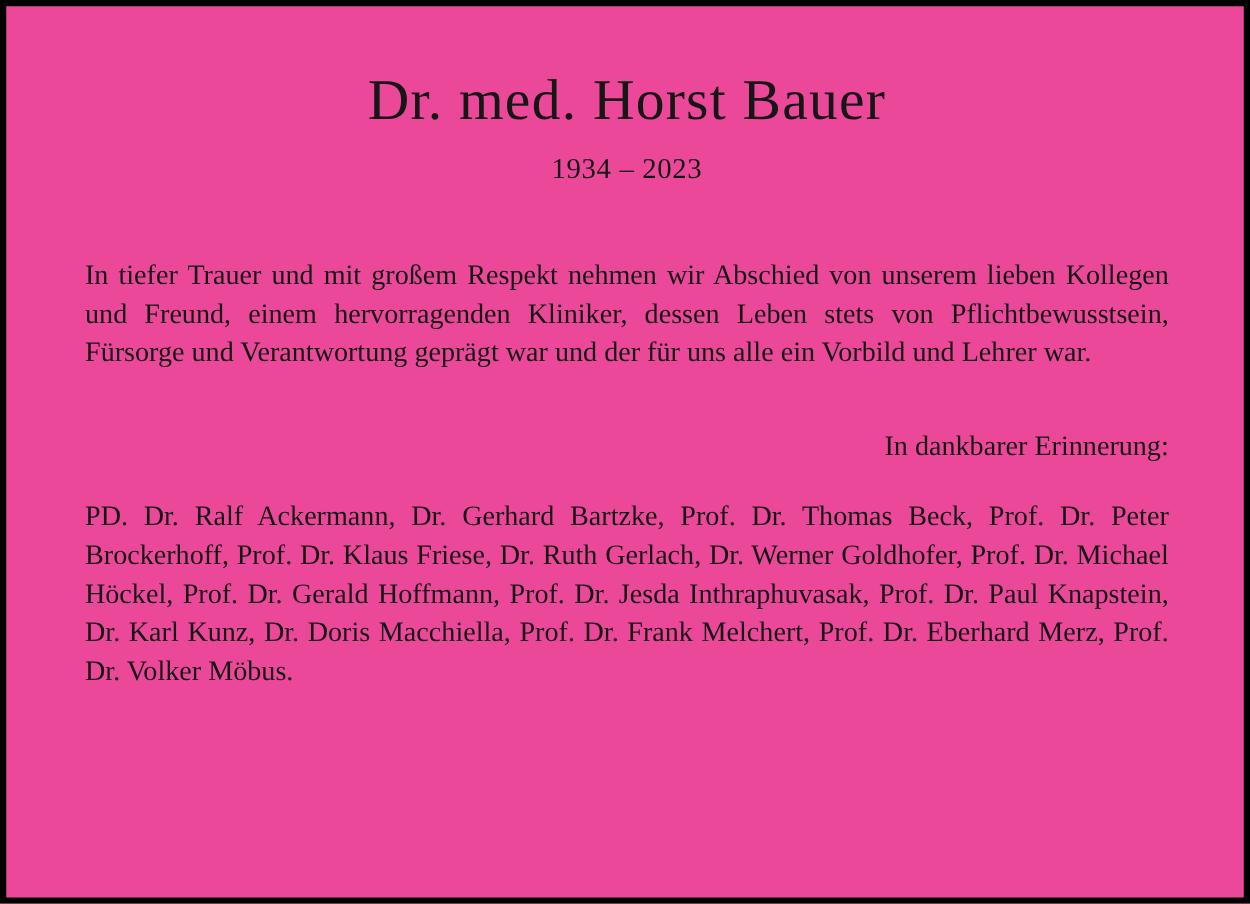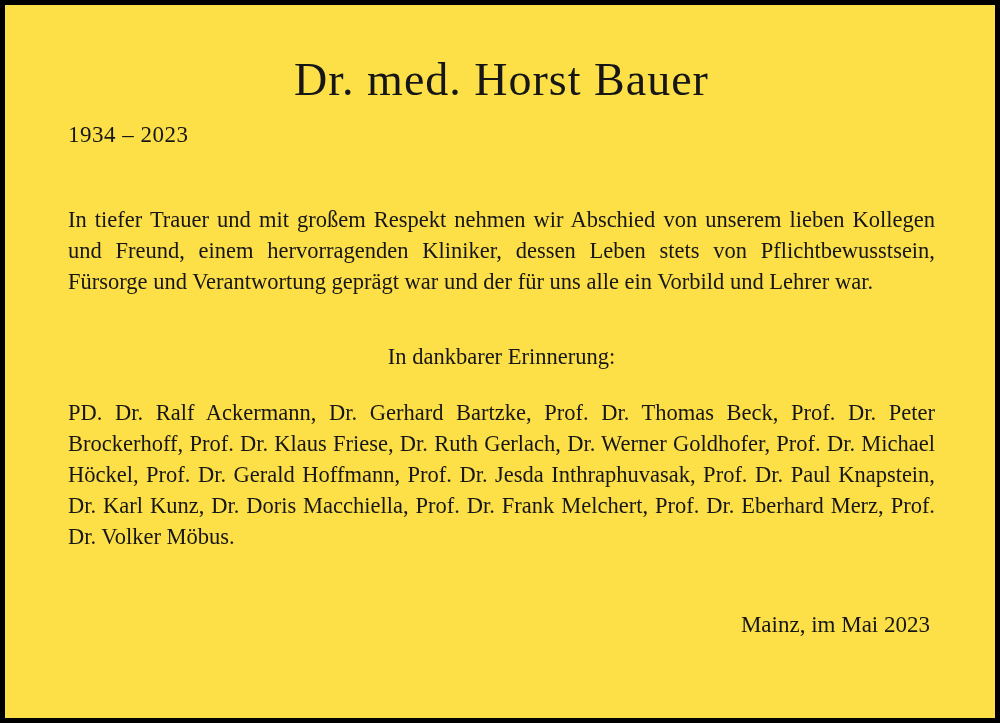--- a/index.html
+++ b/index.html
@@ -4,54 +4,55 @@
 <style>
   html, body {
     margin: 0;
     padding: 0;
     background: #ffffff;
   }
   .notice {
     box-sizing: border-box;
     width: 1000px;
     height: 723px;
-    background: #fde047;
+    background: #ec4899;
     border: 5px solid #000000;
     padding: 0 60px 0 63px;
     overflow: hidden;
     font-family: "Liberation Serif", "DejaVu Serif", serif;
     color: #161616;
   }
   .deceased-name {
     margin: 48px 0 0 0;
     text-align: center;
     font-size: 46px;
     line-height: 53px;
     font-weight: 400;
     letter-spacing: 1px;
     white-space: nowrap;
   }
   .life-dates {
     margin: 16px 0 17px 0;
+    text-align: center;
     font-size: 23px;
     line-height: 26px;
     letter-spacing: 0.5px;
   }
   .tribute {
     margin: 56px 0 12px 0;
     font-size: 22.5px;
     line-height: 31px;
     text-align: justify;
     text-align-last: left;
   }
   .remembrance {
     margin: 44px 0 0 0;
     font-size: 22.5px;
     line-height: 31px;
-    text-align: center;
+    text-align: right;
   }
   .mourners {
     margin: 25px 0 12px 0;
     font-size: 22.5px;
     line-height: 31px;
     text-align: justify;
     text-align-last: left;
   }
   .place-date {
     margin: 60px 5px 0 0;
@@ -67,14 +68,13 @@
   <h1 class="deceased-name">Dr. med. Horst Bauer</h1>
 
   <div class="life-dates">1934 – 2023</div>
 
   <p class="tribute">In tiefer Trauer und mit großem Respekt nehmen wir Abschied von unserem lieben Kollegen und Freund, einem hervorragenden Kliniker, dessen Leben stets von Pflichtbewusstsein, Fürsorge und Verantwortung geprägt war und der für uns alle ein Vorbild und Lehrer war.</p>
 
   <p class="remembrance">In dankbarer Erinnerung:</p>
 
   <p class="mourners">PD. Dr. Ralf Ackermann, Dr. Gerhard Bartzke, Prof. Dr. Thomas Beck, Prof. Dr. Peter Brockerhoff, Prof. Dr. Klaus Friese, Dr. Ruth Gerlach, Dr. Werner Goldhofer, Prof. Dr. Michael Höckel, Prof. Dr. Gerald Hoffmann, Prof. Dr. Jesda Inthraphuvasak, Prof. Dr. Paul Knapstein, Dr. Karl Kunz, Dr. Doris Macchiella, Prof. Dr. Frank Melchert, Prof. Dr. Eberhard Merz, Prof. Dr. Volker Möbus.</p>
 
-  <div class="place-date">Mainz, im Mai 2023</div>
 </div>
 
 </body></html>

